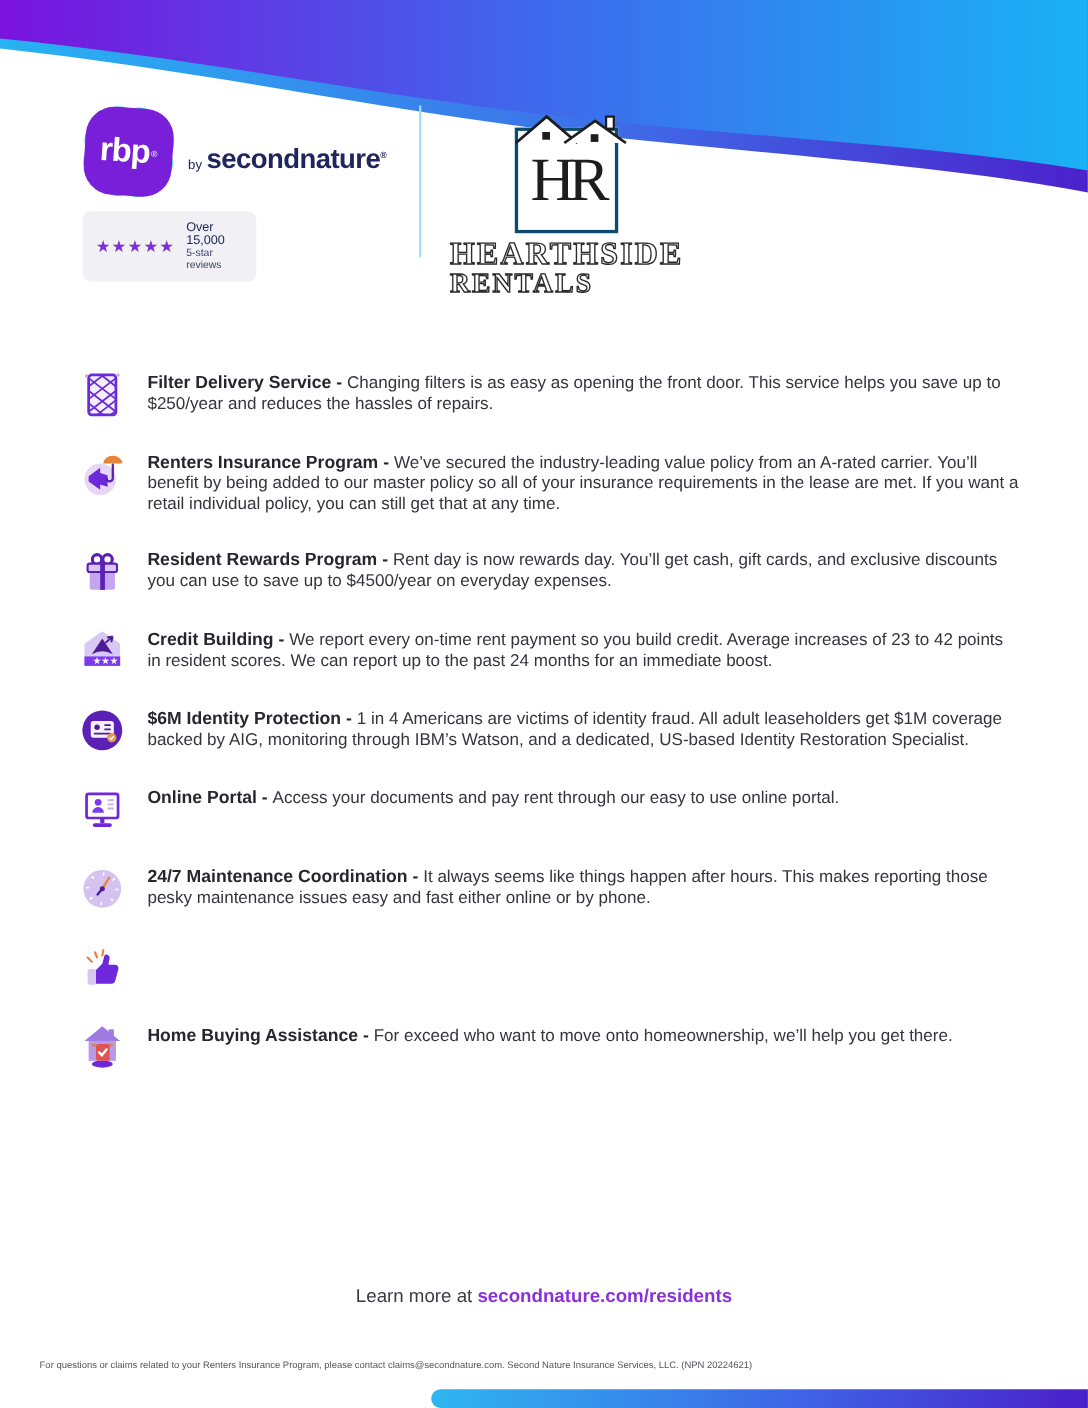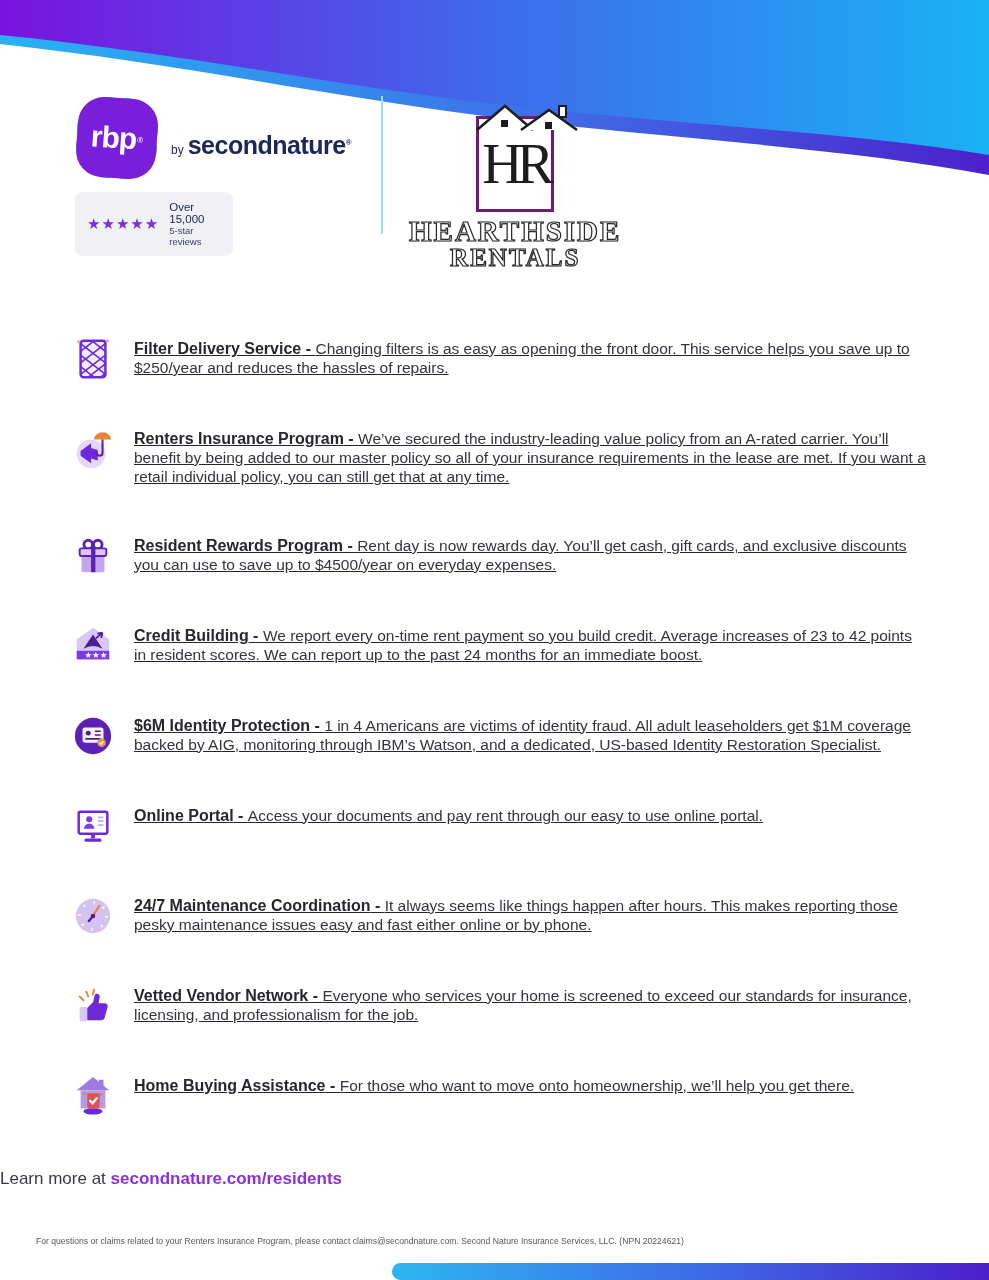--- a/index.html
+++ b/index.html
@@ -29,44 +29,44 @@
   .sn-name .n2 { align-self:flex-end; }
   .sn-name sup { font-size:8px; color:#20265a; }
   .reviews { display:flex; align-items:center; gap:10px; background:#f1f1f5; border-radius:8px;
              padding:9px 12px; width:158px; }
   .stars { color:#7a2fd9; font-size:15px; letter-spacing:1px; white-space:nowrap; }
   .rev-text { display:flex; flex-direction:column; }
   .rev-text .r1 { font-size:11.5px; font-weight:400; color:#20265a; }
   .rev-text .r2 { font-size:9.5px; color:#3e4468; }
   .divider { width:2px; height:138px; background:#9fe0ee; margin:0 26px 0 30px; }
   .hr-logo { display:flex; flex-direction:column; align-items:center; margin-top:2px; }
-  .hr-box { position:relative; width:78px; height:96px; border:3px solid #701a75; background:#fff;
+  .hr-box { position:relative; width:94px; height:96px; border:3px solid #0c4a6e; background:#fff;
             display:flex; align-items:center; justify-content:center; margin-top:18px; }
   .hr-roof { position:absolute; top:-21px; left:-8px; }
   .hr-box span { font-family:"Liberation Serif", serif; font-size:56px; color:#1d1d1d; letter-spacing:-6px; }
-  .hr-name { margin-top:6px; text-align:center; font-family:"Liberation Serif", serif; font-weight:700;
+  .hr-name { margin-top:6px; font-family:"Liberation Serif", serif; font-weight:700;
              color:#ffffff; -webkit-text-stroke:1.2px #2b2b2b; text-shadow:0 0 1px #2b2b2b; line-height:0.95; }
   .hr-name .l1 { font-size:29px; letter-spacing:2px; }
   .hr-name .l2 { font-size:25px; letter-spacing:2px; }
   
   .headline { position:absolute; top:275px; left:70px; width:880px; font-size:28.5px;
               font-weight:700; color:#20214d; letter-spacing:-0.2px; }
   .headline .hl { color:#7b2fd1;
       background:linear-gradient(#c6ecfa,#c6ecfa) no-repeat 0 100%/100% 52%;
       padding:0 3px 5px 3px; }
   
   .benefits { position:absolute; top:338px; left:72px; right:62px;
-              display:flex; flex-direction:column; gap:48px;text-decoration:underline; }
+              display:flex; flex-direction:column; gap:30px; }
   .item { display:flex; gap:20px; align-items:flex-start; }
   .item .icon { width:42px; height:42px; flex:0 0 auto; }
   .item p { font-size:15.5px; line-height:1.22; color:#34343c; padding-top:1px; }
   .item .t { font-weight:700; font-size:16px; color:#26262c; }
   .item .d { font-weight:700; font-size:16px; color:#26262c; }
   
-  .learn { position:absolute; top:1169px; left:0; width:100%; text-align:left;
+  .learn { position:absolute; top:1169px; left:0; width:100%; text-align:center;
            font-size:17px; color:#3a3a42; }
   .learn a { color:#8b30d9; font-weight:700; text-decoration:none; }
   .disclaimer { position:absolute; top:1236px; left:36px; font-size:8.6px; color:#55555c; }
   .doc-code { position:absolute; top:1236px; right:38px; font-size:8.3px; color:#77777e;margin-top:42px; }
   .bottom-strip { position:absolute; bottom:0; left:392px; right:0; height:17px;
       border-radius:9px 0 0 9px;
       background:linear-gradient(90deg,#2eb6f0 0%,#3e66e6 55%,#4b1fc9 100%); }
 </style>
 </head>
 <body>
@@ -215,34 +215,33 @@
       </svg>
       <p><span class="t">24/7 Maintenance Coordination</span><span class="d"> - </span><span>It always seems like things happen after hours. This makes reporting those pesky maintenance issues easy and fast either online or by phone.</span></p>
     </div>
 
     <div class="item">
       <svg class="icon" viewBox="0 0 44 44">
         <path d="M8 12 l4 4 M15 7 l2 5 M23 5 l-1 5" stroke="#e8833a" stroke-width="2" stroke-linecap="round"></path>
         <rect x="8" y="23" width="8" height="15" rx="2" fill="#d8c5f2"></rect>
         <path d="M16 38 V24 l6 -6 2 -8 a3 3 0 0 1 5 2.5 l-1.2 6.5 h6.5 a3.2 3.2 0 0 1 3 4.1 l-3 11 a4 4 0 0 1 -3.9 2.9 H16 z" fill="#6d28d9"></path>
       </svg>
-      <p><span class="t">Vetted Vendor Network</span><span class="d"> - </span><span>Everyone who services your home is screened to exceed our standards for insurance, licensing, and professionalism for the job.</span></p>
     </div>
 
     <div class="item">
       <svg class="icon" viewBox="0 0 44 44">
         <ellipse cx="22" cy="38" rx="10" ry="3.5" fill="#6d28d9"></ellipse>
         <rect x="28" y="5" width="5" height="8" fill="#9f7ae0"></rect>
         <path d="M22 2 L39 16 H5 Z" fill="#9f7ae0"></path>
         <rect x="9" y="16" width="26" height="19" fill="#b79be8"></rect>
         <path d="M12 20 h4 M28 20 h4" stroke="#e8833a" stroke-width="2"></path>
         <rect x="16" y="19" width="13" height="16" rx="2" fill="#de5454"></rect>
         <path d="M19 27 l2.6 2.6 4.4 -5.4" stroke="#fff" stroke-width="2.4" fill="none" stroke-linecap="round"></path>
       </svg>
-      <p><span class="t">Home Buying Assistance</span><span class="d"> - </span><span>For those who want to move onto homeownership, we’ll help you get there.</span></p>
+      <p><span class="t">Home Buying Assistance</span><span class="d"> - </span><span>For exceed who want to move onto homeownership, we’ll help you get there.</span></p>
     </div>
 
   </div>
 
   <div class="learn"><span>Learn more at </span><a href="#">secondnature.com/residents</a></div>
 
   <div class="disclaimer">For questions or claims related to your Renters Insurance Program, please contact claims@secondnature.com. Second Nature Insurance Services, LLC. (NPN 20224621)</div>
   <div class="doc-code">CS1007-RES 02/24 V1</div>
 
   <div class="bottom-strip"></div>

